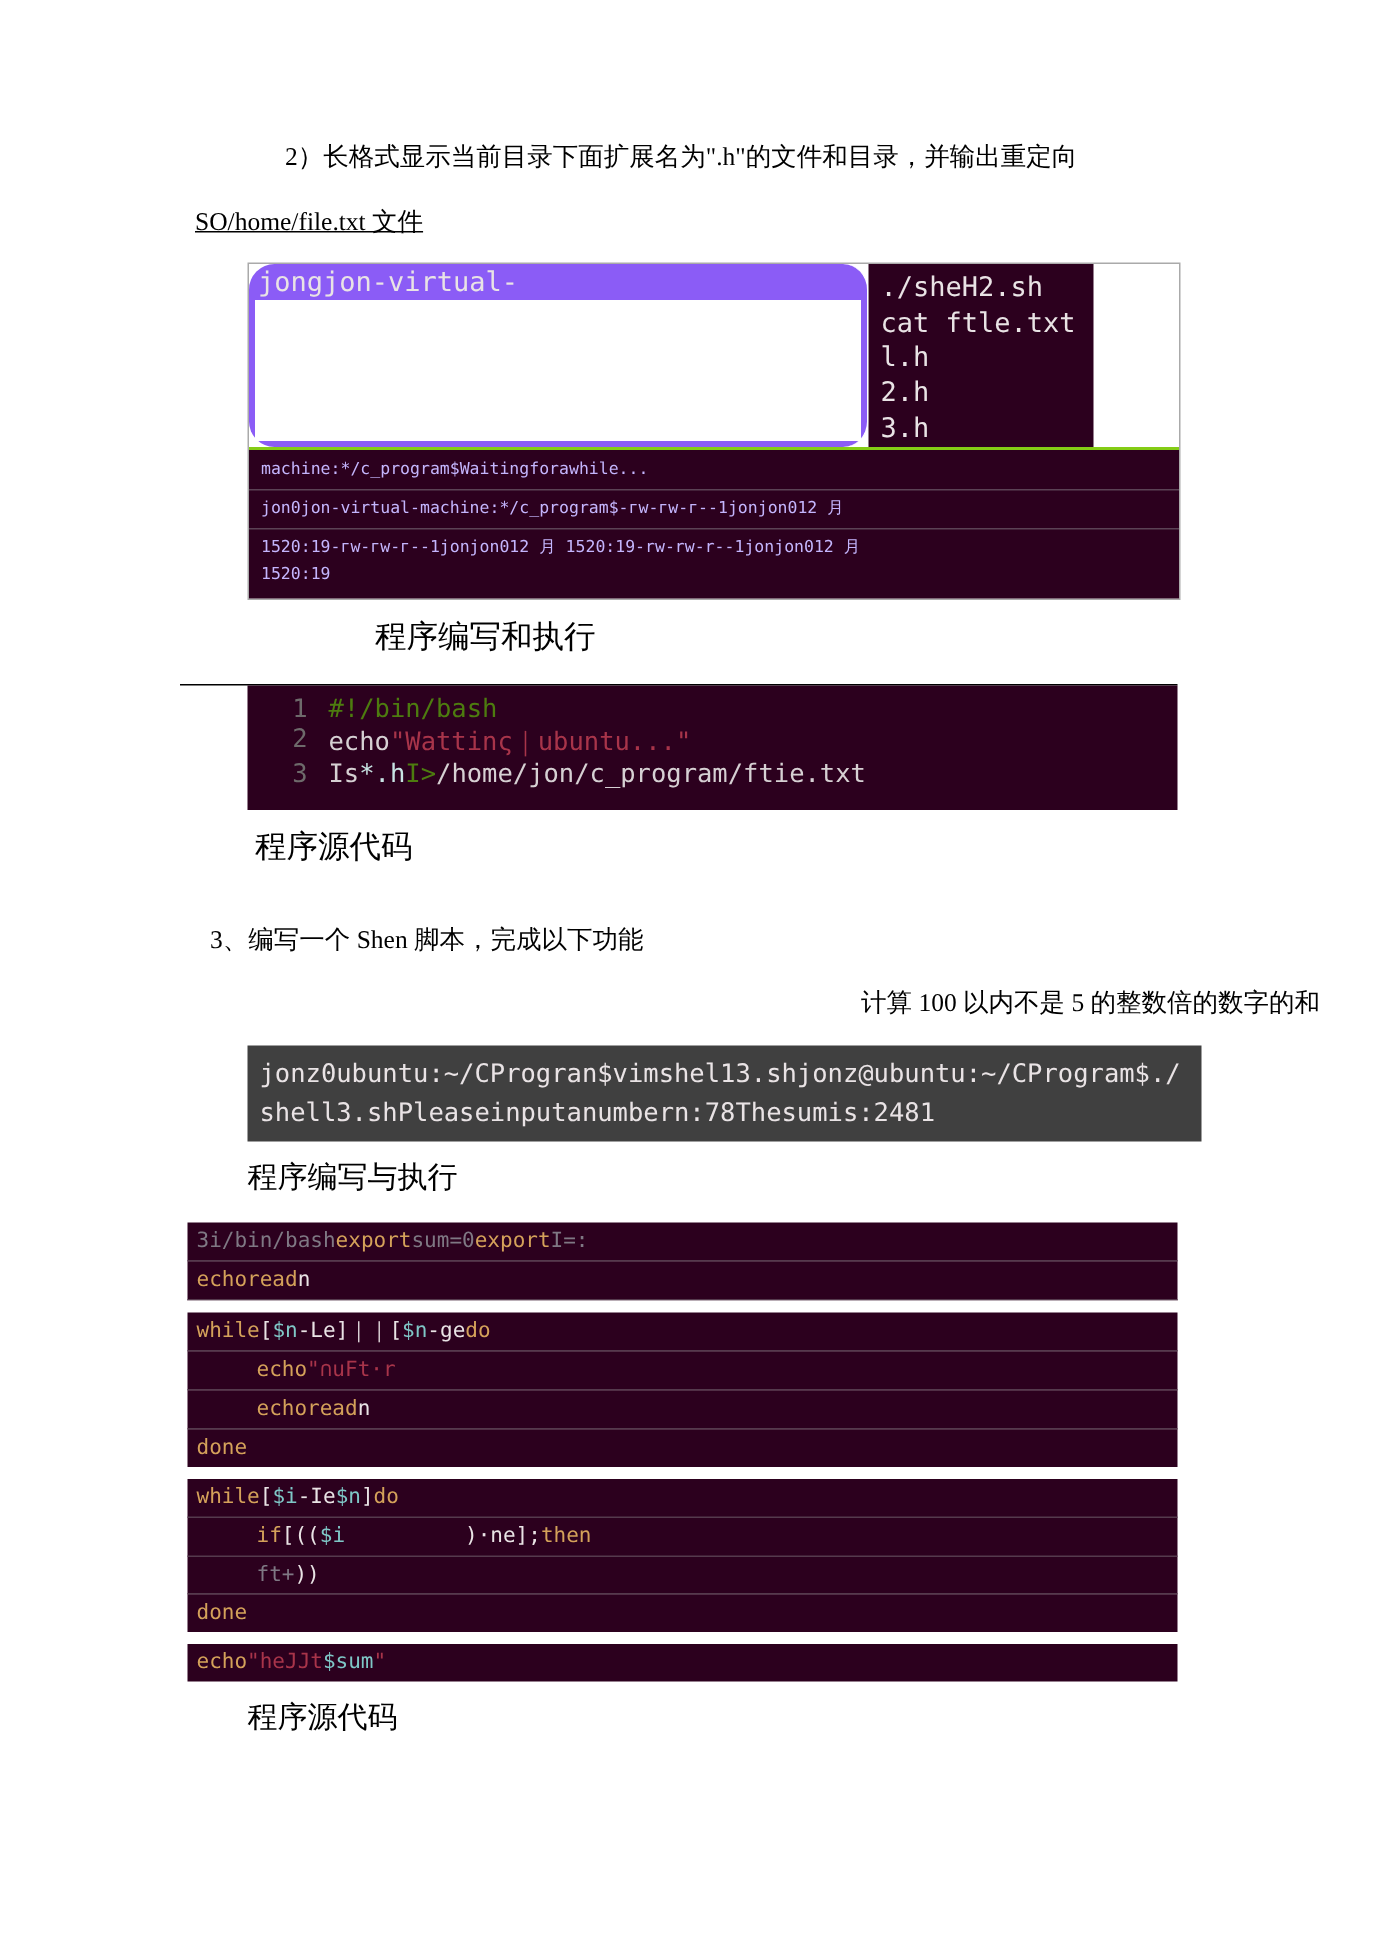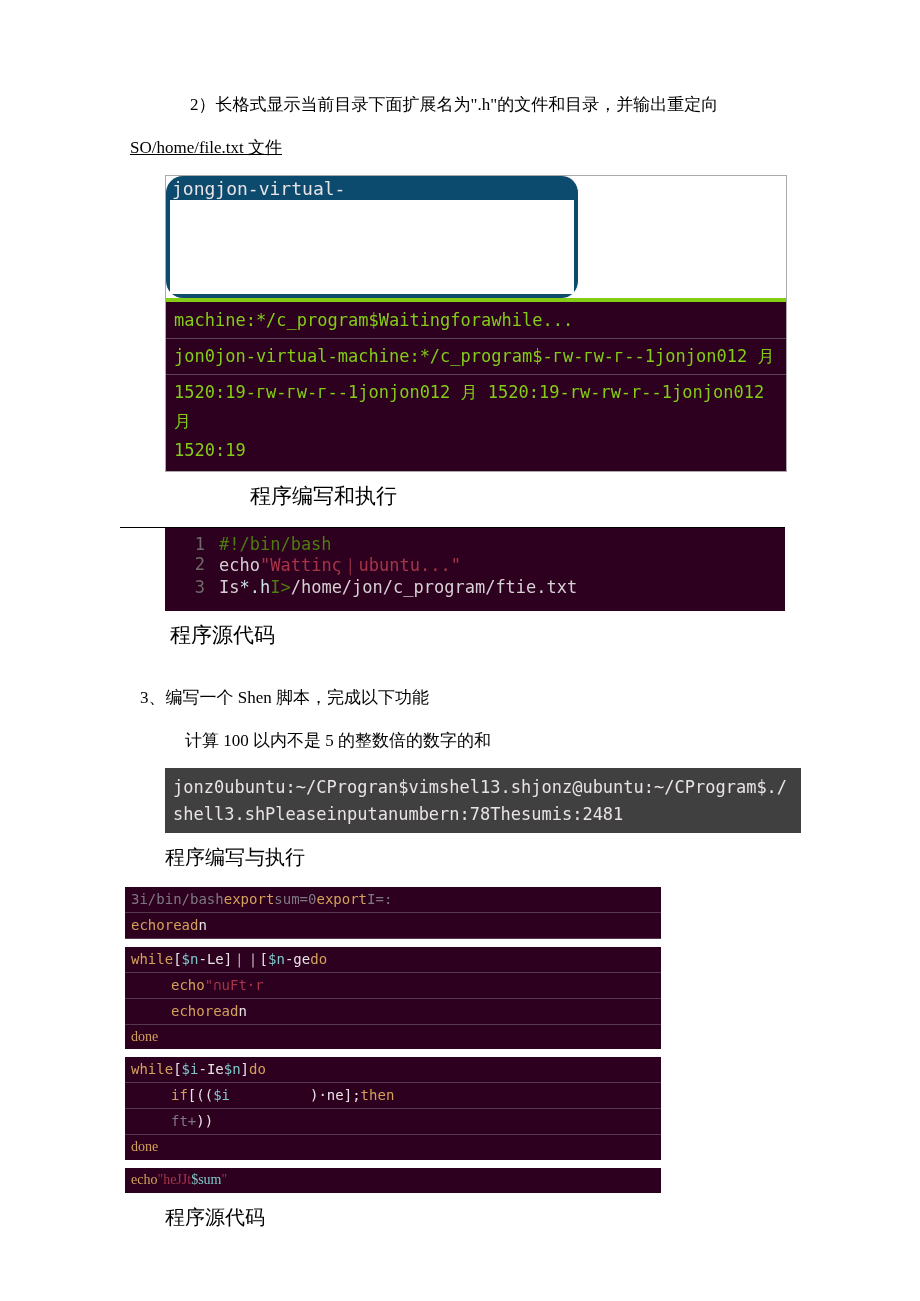--- a/index.html
+++ b/index.html
@@ -16,34 +16,34 @@
   .para {
     font-size: 17px;
     line-height: 1.8;
     margin: 30px 0 12px 0;
   }
   .para.indent1 { padding-left: 150px; }
   .para.indent-body { padding-left: 90px; }
   .para.caption { padding-left: 130px; font-size: 21px; margin-top: 6px; }
   .para.caption-left { padding-left: 125px; font-size: 20px; margin-top: 6px; }
   .para.section { padding-left: 100px; margin-top: 28px; }
-  .para.sub { padding-left: 145px; }
+  .para.sub { padding-left: 145px; text-align: right; }
 
   
   .term1-wrap {
     margin-left: 125px;
     width: 620px;
     border: 1px solid #aaa;
   }
   .term1-top {
     display: flex;
     height: 122px;
   }
   .term1-top-left {
-    background: #0c4a6e;
+    background: #8b5cf6;
     color: #e9e3e5;
     font-family: "DejaVu Sans Mono","Courier New",monospace;
     font-size: 18px;
     flex: 0 0 400px;
     padding: 2px 6px;
     border-right: 1px solid #fff;
     position: relative;
     border-radius: 17px;
   }
   .term1-top-left .inner-white {
@@ -64,26 +64,26 @@
     line-height:1.3;
     flex:1;
     border-right:1px solid #fff;
   }
   .term1-top-right-blank{
     width:56px;
     background:#fff;
   }
   .term1-bottom {
     background:#2c001e;
-    color:#84cc16;
-    font-family:"DejaVu Sans Mono","Courier New",monospace;
-    font-size:17px;
+    color:#c4b5fd;
+    font-family:"DejaVu Sans Mono","Courier New",monospace;
+    font-size:11px;
     line-height:1.7;
     padding:4px 8px 6px 8px;
-    border-top:4px solid #84cc16;
+    border-top:2px solid #84cc16;
   }
   .term1-bottom .sep { border-top:1px solid #5b4255; margin:3px -8px; }
 
   
   .editor {
     margin-left:125px;
     width:620px;
     background:#2c001e;
     font-family:"DejaVu Sans Mono","Courier New",monospace;
     font-size:17px;
@@ -110,32 +110,32 @@
     color:#e9e3e5;
     font-family:"DejaVu Sans Mono","Courier New",monospace;
     font-size:17px;
     line-height:1.55;
     padding:6px 8px;
   }
 
   
   .script-wrap {
     margin-left:85px;
-    width:536px;
+    width:660px;
     font-family:"DejaVu Sans Mono","Courier New",monospace;
     font-size:14px;
   }
   .script-wrap .blk {
     background:#2c001e;
     border-bottom:1px solid #553a4d;
     padding:3px 6px;
     color:#ccc7c9;
     line-height:1.35;
   }
-  .script-wrap .blk.noborder { border-bottom:none;font-family:Liberation Serif, serif; }
+  .script-wrap .blk.noborder { border-bottom:none; }
   .script-wrap .gap { height:8px; background:#fff; }
   .s-gray { color:#7f7884; }
   .s-red { color:#a8344a; }
   .s-orange { color:#d4a15a; }
   .s-cyan { color:#7fc7c7; }
   .s-white { color:#e9e3e5; }
   .idn1 { padding-left:40px; display:inline-block; }
   .idn2 { padding-left:80px; display:inline-block; }
 </style>
 </head>
@@ -146,20 +146,28 @@
   <div class="para indent1">2）长格式显示当前目录下面扩展名为".h"的文件和目录，并输出重定向</div>
   <div class="para indent-body" style="margin-top:6px;text-decoration:underline;">SO/home/file.txt 文件</div>
 
   <div class="term1-wrap">
     <div class="term1-top">
       <div class="term1-top-left">
         <span>jongjon-virtual-</span>
         <div class="inner-white"></div>
       </div>
       <div class="term1-top-right">
+        <div class="term1-top-right-col">
+          <div>./sheH2.sh</div>
+          <div></div>
+          <div>cat ftle.txt</div>
+          <div>l.h</div>
+          <div>2.h</div>
+          <div>3.h</div>
+        </div>
         <div class="term1-top-right-blank"></div>
       </div>
     </div>
     <div class="term1-bottom">
       <div>machine:*/c_program$Waitingforawhile...</div>
       <div class="sep"></div>
       <div>jon0jon-virtual-machine:*/c_program$-гw-гw-г--1jonjon012  月</div>
       <div class="sep"></div>
       <div>1520:19-гw-гw-г--1jonjon012 月 1520:19-rw-rw-r--1jonjon012 月</div>
       <div>1520:19</div>

